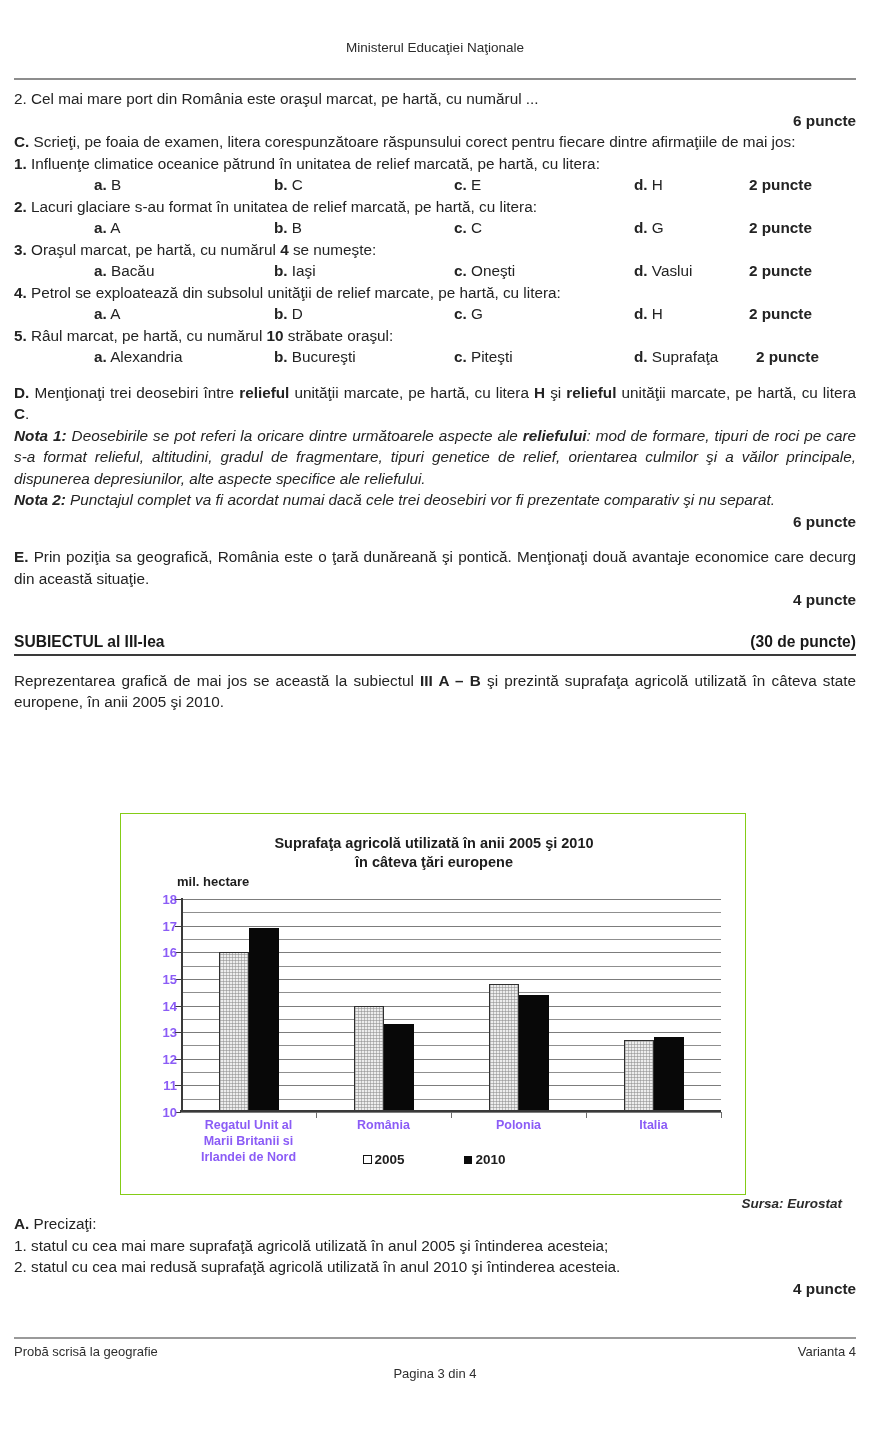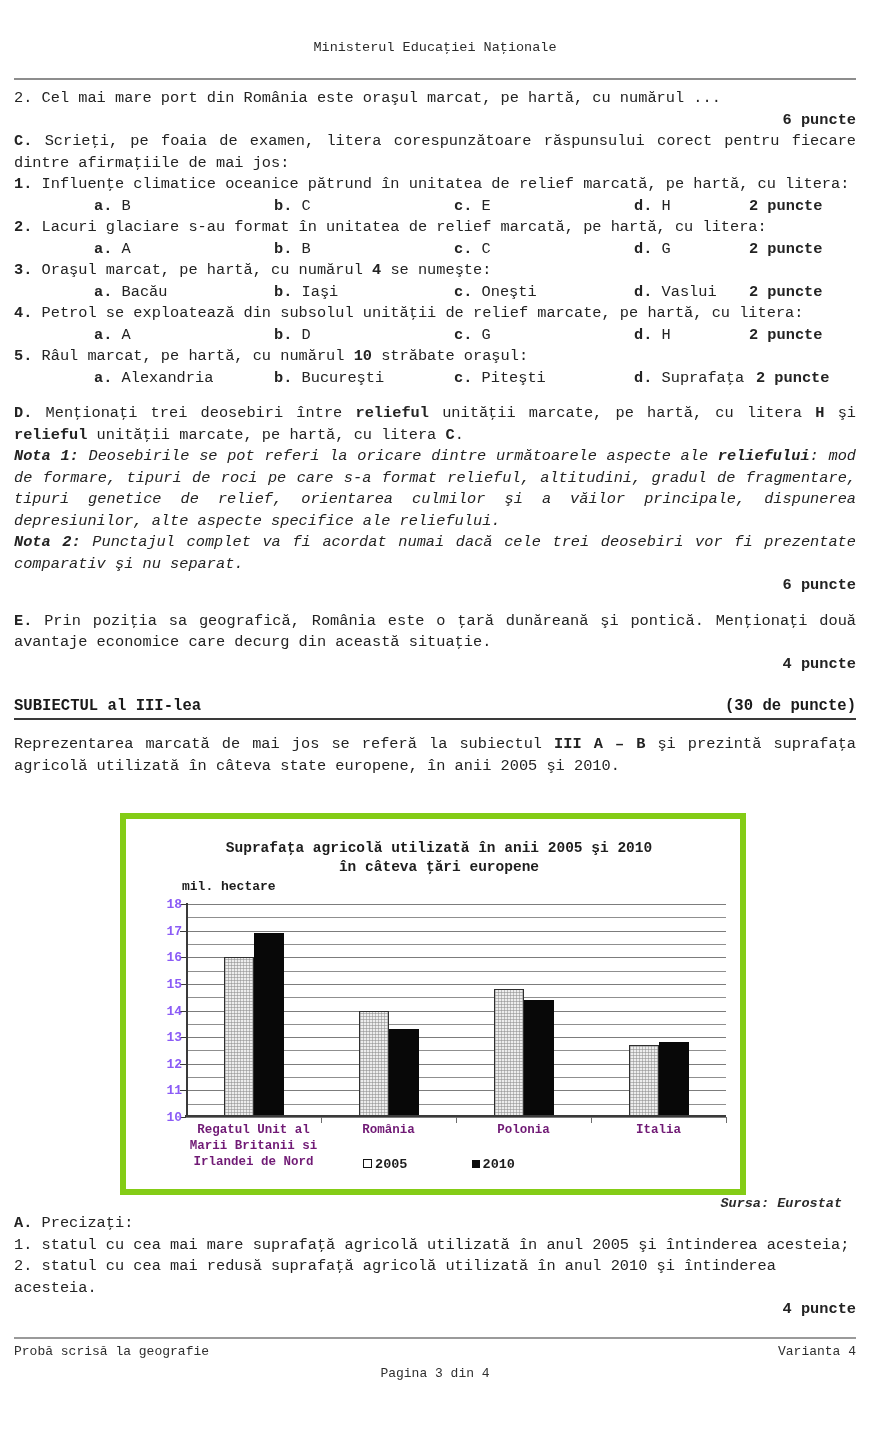--- a/index.html
+++ b/index.html
@@ -10,21 +10,20 @@
   body {
     font-family: "Liberation Sans", sans-serif;
     color: #1a1a1a;
   }
   #page {
     position: relative;
     width: 870px;
     height: 1451px;
     background: #ffffff;
     overflow: hidden;
-    font-family: Liberation Mono, monospace;
   }
   .sheet {
     position: absolute;
     left: 0;
     top: 0;
     width: 870px;
     height: 1451px;
     padding: 0;
     box-sizing: border-box;
   }
@@ -108,21 +107,21 @@
   .subject-head .left { position: absolute; left: 0; top: 0; }
   .subject-head .right { position: absolute; right: 0; top: 0; text-align: right; }
 
   
   .chart-wrap {
     position: absolute;
     left: 120px;
     top: 813px;
     width: 626px;
     height: 382px;
-    border: 6px solid #84cc16;
+    border: 1px solid #84cc16;
     background: #ffffff;
     box-sizing: border-box;
   }
   .chart-title {
     position: absolute;
     left: 0;
     top: 20px;
     width: 626px;
     text-align: center;
     font-size: 14.5px;
@@ -213,21 +212,21 @@
   .bar.y2010 {
     background: #080808;
     border: 1px solid #080808;
   }
   .cat-label {
     position: absolute;
     text-align: center;
     font-size: 12.5px;
     font-weight: bold;
     line-height: 16px;
-    color: #701a75;
+    color: #8b5cf6;
   }
   .legend {
     position: absolute;
     top: 338px;
     left: 0;
     width: 626px;
     text-align: center;
     font-size: 13.5px;
     font-weight: bold;
     color: #1d1d1d;
@@ -387,21 +386,21 @@
 
       <div class="spacer-lg"></div>
 
       <div class="subject-head">
         <span class="left">SUBIECTUL al III-lea</span>
         <span class="right">(30 de puncte)</span>
       </div>
 
       <div class="spacer-md"></div>
 
-      <p class="para just"><span>Reprezentarea marcată de mai jos se referă la subiectul </span><span class="b">III A – B</span><span> şi prezintă suprafaţa agricolă utilizată în câteva state europene, în anii 2005 şi 2010.</span></p>
+      <p class="para just"><span>Reprezentarea grafică de mai jos se această la subiectul </span><span class="b">III A – B</span><span> şi prezintă suprafaţa agricolă utilizată în câteva state europene, în anii 2005 şi 2010.</span></p>
     </div>
 
     <div class="chart-wrap">
       <div class="chart-title">
         <div>Suprafaţa agricolă utilizată în anii 2005 şi 2010</div>
         <div>în câteva ţări europene</div>
       </div>
       <div class="yaxis-label">mil. hectare</div>
 
       <div class="plot">

